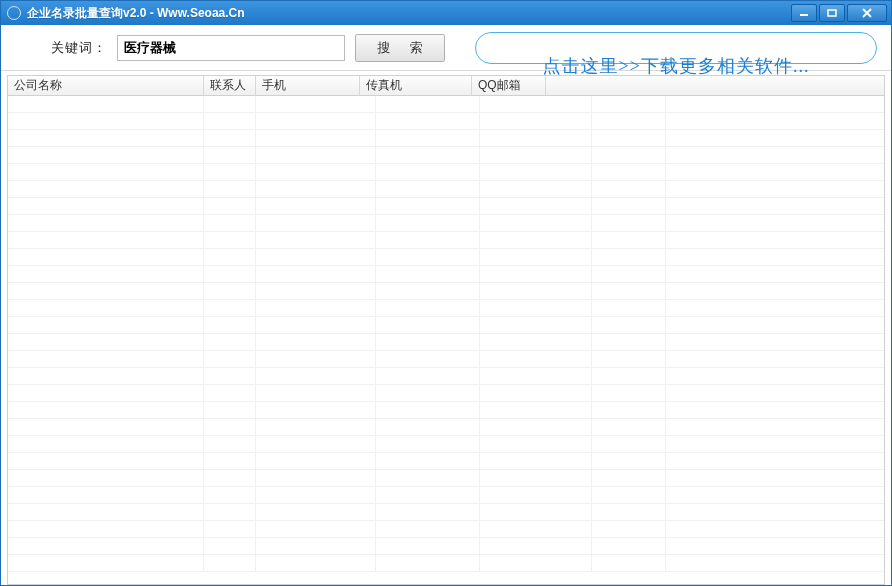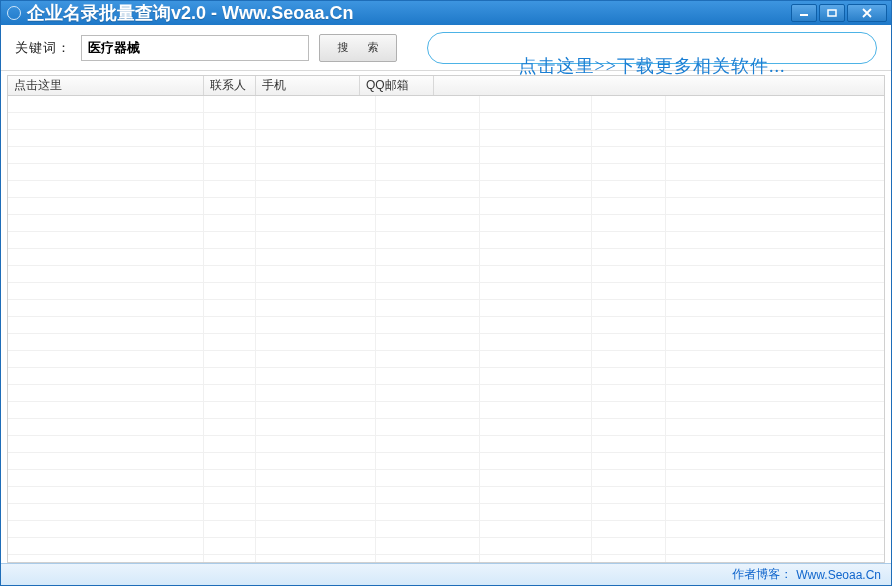--- a/index.html
+++ b/index.html
@@ -2,30 +2,30 @@
 <html><head>
 <meta charset="utf-8">
 <style>
 * { margin: 0; padding: 0; box-sizing: border-box; }
 body { font-family: "Microsoft YaHei", SimSun, Arial, sans-serif; font-size: 12px; background: #fff; }
 
 .window { width: 892px; height: 586px; border: 1px solid #1e6db8; background: #fff; display: flex; flex-direction: column; }
 
 .titlebar { height: 24px; background: linear-gradient(to bottom, #3d95e0, #1e78c8); display: flex; align-items: center; color: #fff; padding: 0 4px; }
 .titlebar .icon-circle { width: 14px; height: 14px; border: 1.5px solid #cfe6f9; border-radius: 50%; margin-right: 6px; margin-left: 2px; }
-.titlebar .title-text { flex: 1; font-size: 18px; font-weight: bold; text-shadow: 0 1px 1px rgba(0,0,0,0.2); }
+.titlebar .title-text { flex: 1; font-size: 12px; font-weight: bold; text-shadow: 0 1px 1px rgba(0,0,0,0.2); }
 .win-controls { display: flex; gap: 2px; }
 .win-btn { width: 26px; height: 18px; background: linear-gradient(to bottom, #5aa7e8, #2a7fc9); border: 1px solid #0e5fa8; border-radius: 2px; display: flex; align-items: center; justify-content: center; cursor: pointer; }
 .win-btn svg { display: block; }
 .win-btn.close { width: 40px; }
 
 .toolbar { height: 46px; background: #fff; display: flex; align-items: center; padding: 0 14px; gap: 10px; border-bottom: 1px solid #d9d9d9; }
-.kw-label { font-size: 13px; color: #222; letter-spacing: 1px; }
+.kw-label { font-size: 13px; color: #222; letter-spacing: 1px; margin-left: 36px; }
 .kw-input { width: 228px; height: 26px; border: 1px solid #bcbcbc; padding: 0 6px; font-size: 13px; background: #fff; font-weight: bold; }
-.search-btn { width: 78px; height: 28px; background: linear-gradient(to bottom, #f8f8f8, #e2e2e2); border: 1px solid #b0b0b0; border-radius: 2px; font-size: 11px; letter-spacing: 8px; padding-left: 8px; cursor: pointer; color: #333; }
+.search-btn { width: 90px; height: 28px; background: linear-gradient(to bottom, #f8f8f8, #e2e2e2); border: 1px solid #b0b0b0; border-radius: 2px; font-size: 13px; letter-spacing: 8px; padding-left: 8px; cursor: pointer; color: #333; }
 .download-link { flex: 1; margin-left: 20px; height: 32px; border: 1px solid #4db3e6; border-radius: 16px; display: flex; align-items: center; justify-content: center; cursor: pointer; }
 .download-link span { color: #1a7fd4; font-size: 18px; font-family: KaiTi, STKaiti, serif; letter-spacing: 1px; margin-top: 36px; }
 
 .table-container { flex: 1; overflow: hidden; position: relative; margin: 4px 6px 0 6px; border: 1px solid #d0d0d0; background: #fff; }
 .table-header { display: flex; height: 20px; background: linear-gradient(to bottom, #fdfdfd, #f0f0f0); border-bottom: 1px solid #d0d0d0; }
 .th { border-right: 1px solid #d8d8d8; padding: 2px 6px; font-size: 12px; color: #333; display: flex; align-items: center; overflow: hidden; white-space: nowrap; }
 .table-body { position: absolute; top: 20px; left: 0; right: 0; bottom: 0; overflow-y: scroll; overflow-x: hidden; }
 .tr { display: flex; height: 17px; border-bottom: 1px solid #f0f0f0; }
 .td { border-right: 1px solid #f0f0f0; padding: 0 6px; font-size: 12px; }
 
@@ -72,23 +72,24 @@
     <span class="kw-label">关键词：</span>
     <input class="kw-input" type="text" value="医疗器械" style="">
     <button class="search-btn">搜 索</button>
     <div class="download-link">
       <span>点击这里&gt;&gt;下载更多相关软件...</span>
     </div>
   </div>
 
   <div class="table-container">
     <div class="table-header">
-      <div class="th col-0">点击这里</div>
+      <div class="th col-0">公司名称</div>
       <div class="th col-1">联系人</div>
       <div class="th col-3">手机</div>
+      <div class="th col-4">传真机</div>
       <div class="th col-5">QQ邮箱</div>
       <div class="th col-spacer"></div>
     </div>
     <div class="table-body" id="table-body">
         <div class="tr">
           <div class="td col-0"></div>
           <div class="td col-1"></div>
           <div class="td col-2"></div>
           <div class="td col-3"></div>
           <div class="td col-4"></div>
@@ -334,18 +335,14 @@
           <div class="td col-1"></div>
           <div class="td col-2"></div>
           <div class="td col-3"></div>
           <div class="td col-4"></div>
           <div class="td col-5"></div>
           <div class="td col-6"></div>
         </div>
       </div>
   </div>
 
-  <div class="footer">
-    <span class="footer-label">作者博客：</span>
-    <a href="#">Www.Seoaa.Cn</a>
-  </div>
 
 </div>
 
 </body></html>

